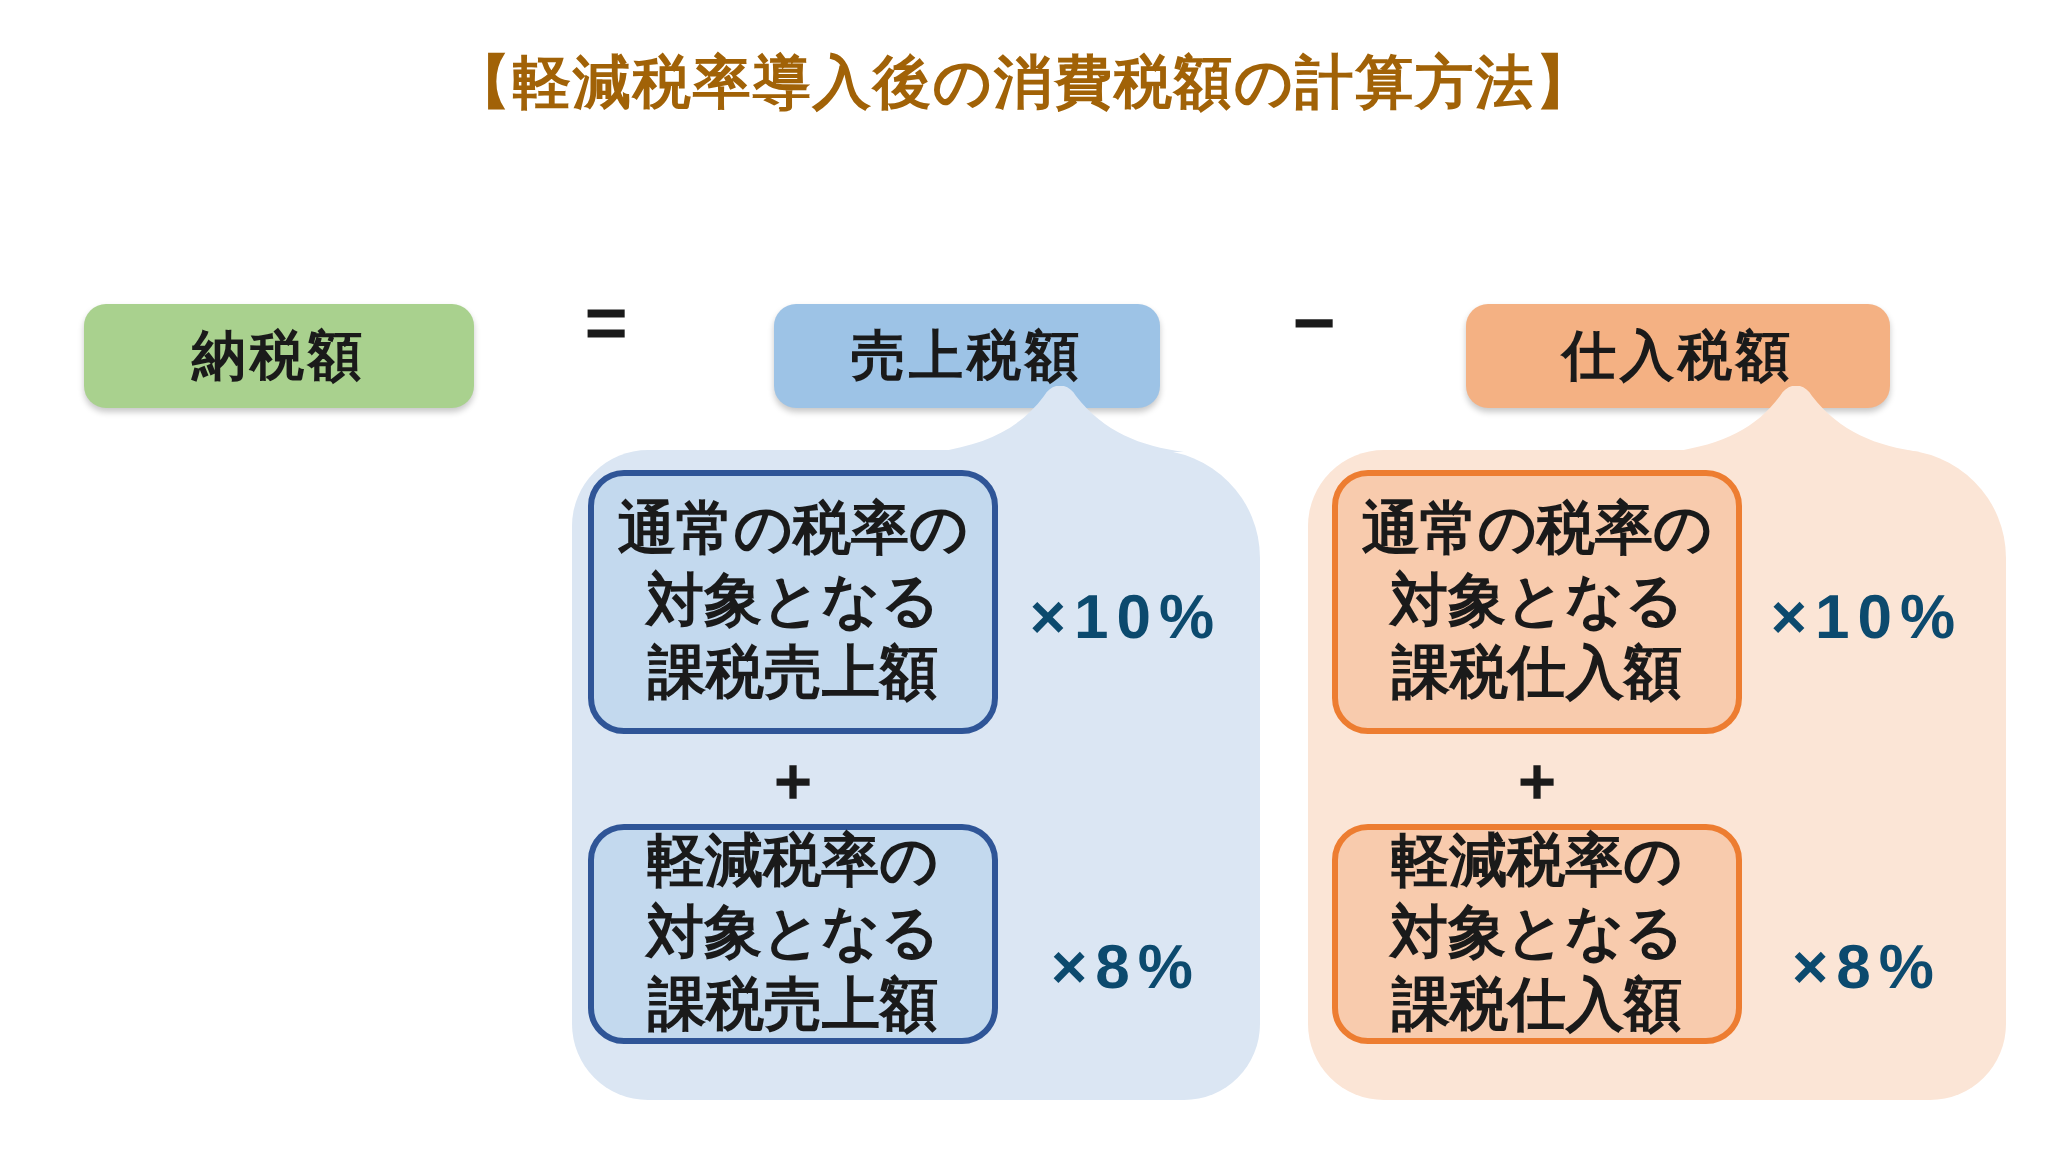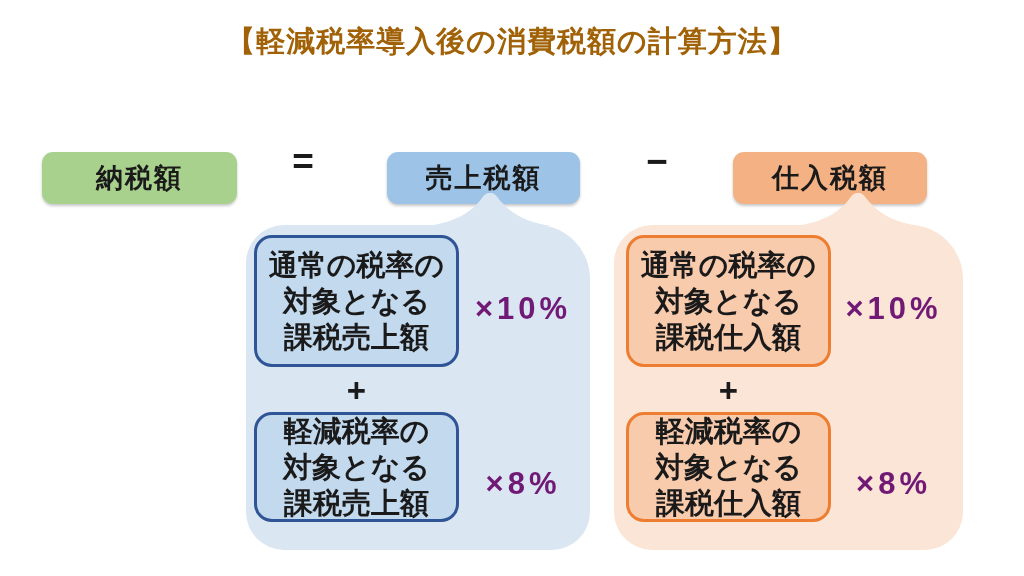--- a/index.html
+++ b/index.html
@@ -32,40 +32,41 @@
     display: flex;
     align-items: center;
     justify-content: center;
     font-size: 27px;
     font-weight: bold;
     letter-spacing: 2px;
     box-shadow: 0 2px 3px rgba(0,0,0,0.22);
   }
   .eq-green  { left: 42px;  width: 195px; background: var(--green-fill, #a9d18e); }
   .eq-blue   { left: 387px; width: 193px; background: var(--blue-fill, #9dc3e6); border-radius: 11px; }
-  .eq-orange { left: 733px; width: 194px; background: var(--orange-fill, #f4b183); }
+  .eq-orange { left: 733px; width: 212px; background: var(--orange-fill, #f4b183); }
   .operator {
     position: absolute;
     top: 136px;
     width: 50px;
     height: 52px;
     display: flex;
     align-items: center;
     justify-content: center;
     font-size: 37px;
     font-weight: bold;
   }
   .op-equals { left: 278px; }
   .op-minus  { left: 632px; }
   
   .bubble {
     position: absolute;
     top: 225px;
     height: 325px;
     border-radius: 38px 54px 38px 38px;
+    margin-left: 40px;
   }
   .bubble-blue   { left: 246px; width: 344px; background: var(--panel-blue, #dbe6f3);  color: var(--panel-blue, #dbe6f3); }
   .bubble-orange { left: 614px; width: 349px; background: var(--panel-orange, #fbe5d6); color: var(--panel-orange, #fbe5d6); }
   .pointer {
     position: absolute;
     top: -32px;
     left: 182px;
     width: 124px;
     height: 33px;
     display: block;
@@ -114,21 +115,21 @@
     position: absolute;
     left: 214px;
     right: 4px;
     height: 44px;
     display: flex;
     align-items: center;
     justify-content: center;
     font-size: 31px;
     font-weight: bold;
     letter-spacing: 4px;
-    color: #701a75;
+    color: #0c4a6e;
     white-space: nowrap;
   }
   .rate-1 { top: 62px; }
   .rate-2 { top: 237px; }
 </style>
 </head>
 <body>
 
 <div class="canvas">
 

